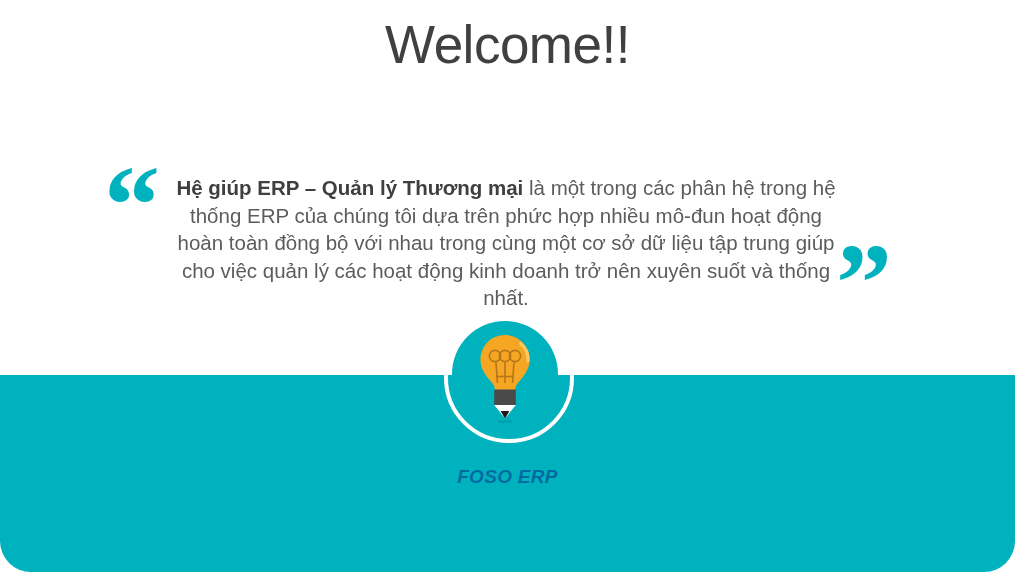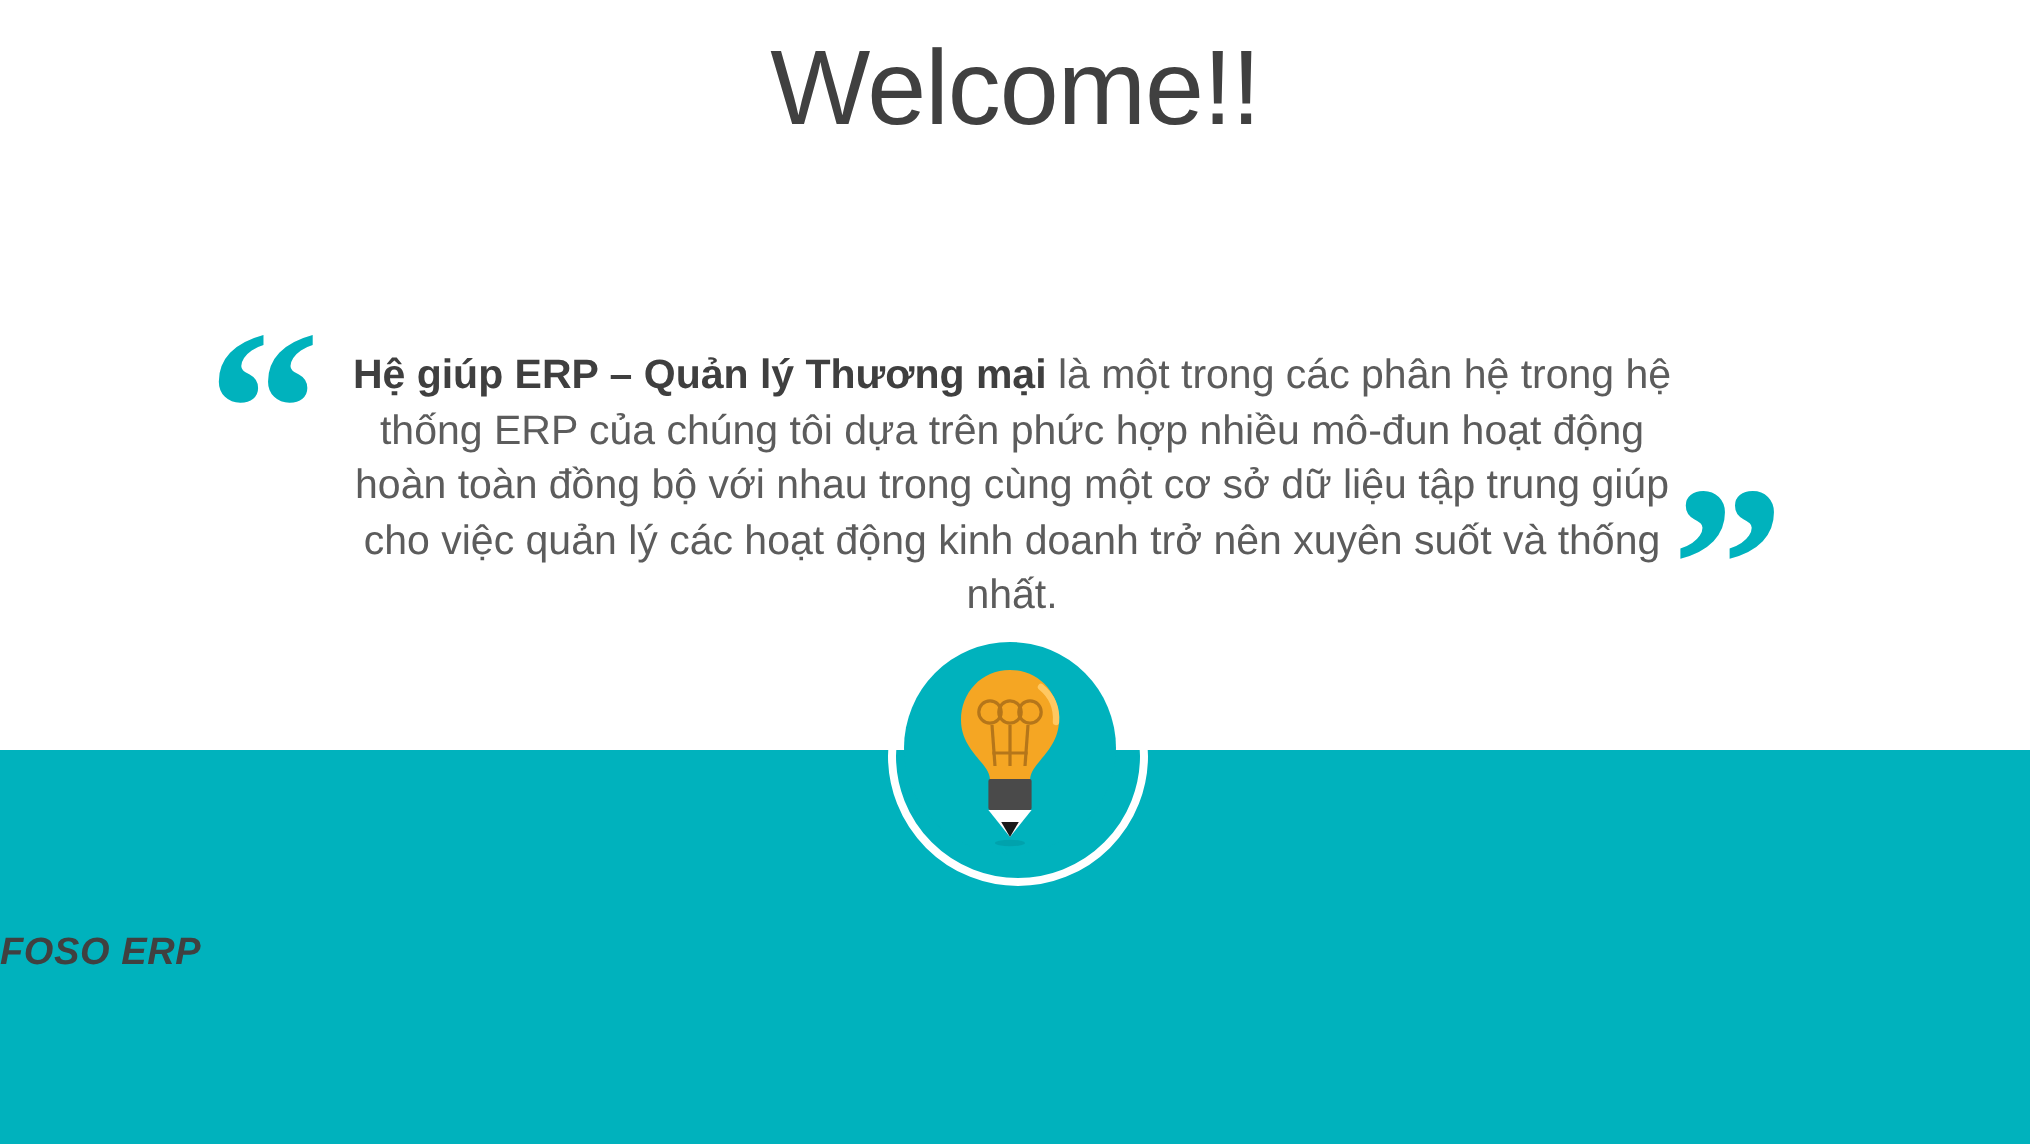--- a/index.html
+++ b/index.html
@@ -12,20 +12,21 @@
     background: #ffffff;
     font-family: "Liberation Sans", sans-serif;
     overflow: hidden;
   }
   .slide {
     position: relative;
     width: 1015px;
     height: 572px;
     background: #ffffff;
     overflow: hidden;
+    border-radius: 31px;
   }
 
   
   .title {
     position: absolute;
     top: 14px;
     left: 0;
     width: 1015px;
     text-align: center;
     font-size: 53px;
@@ -120,26 +121,26 @@
     width: 106px;
     height: 106px;
   }
 
   
   .brand {
     position: absolute;
     left: 0;
     top: 464px;
     width: 1015px;
-    text-align: left;
+    text-align: center;
     font-size: 19px;
     line-height: 26px;
     font-weight: 700;
     font-style: italic;
-    color: #404040;
+    color: #0369a1;
     letter-spacing: 0.3px;
   }
 </style>
 </head>
 <body>
 
 <div class="slide">
 
   <div class="title">Welcome!!</div>
 

